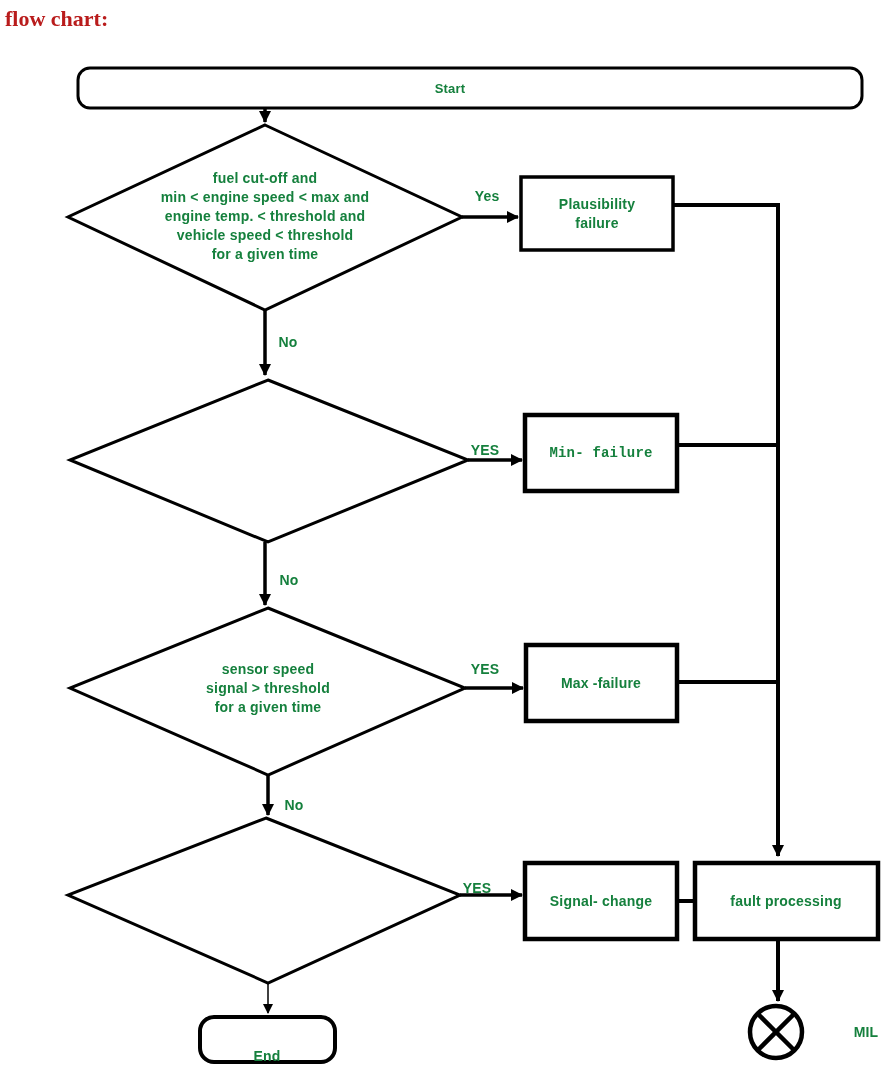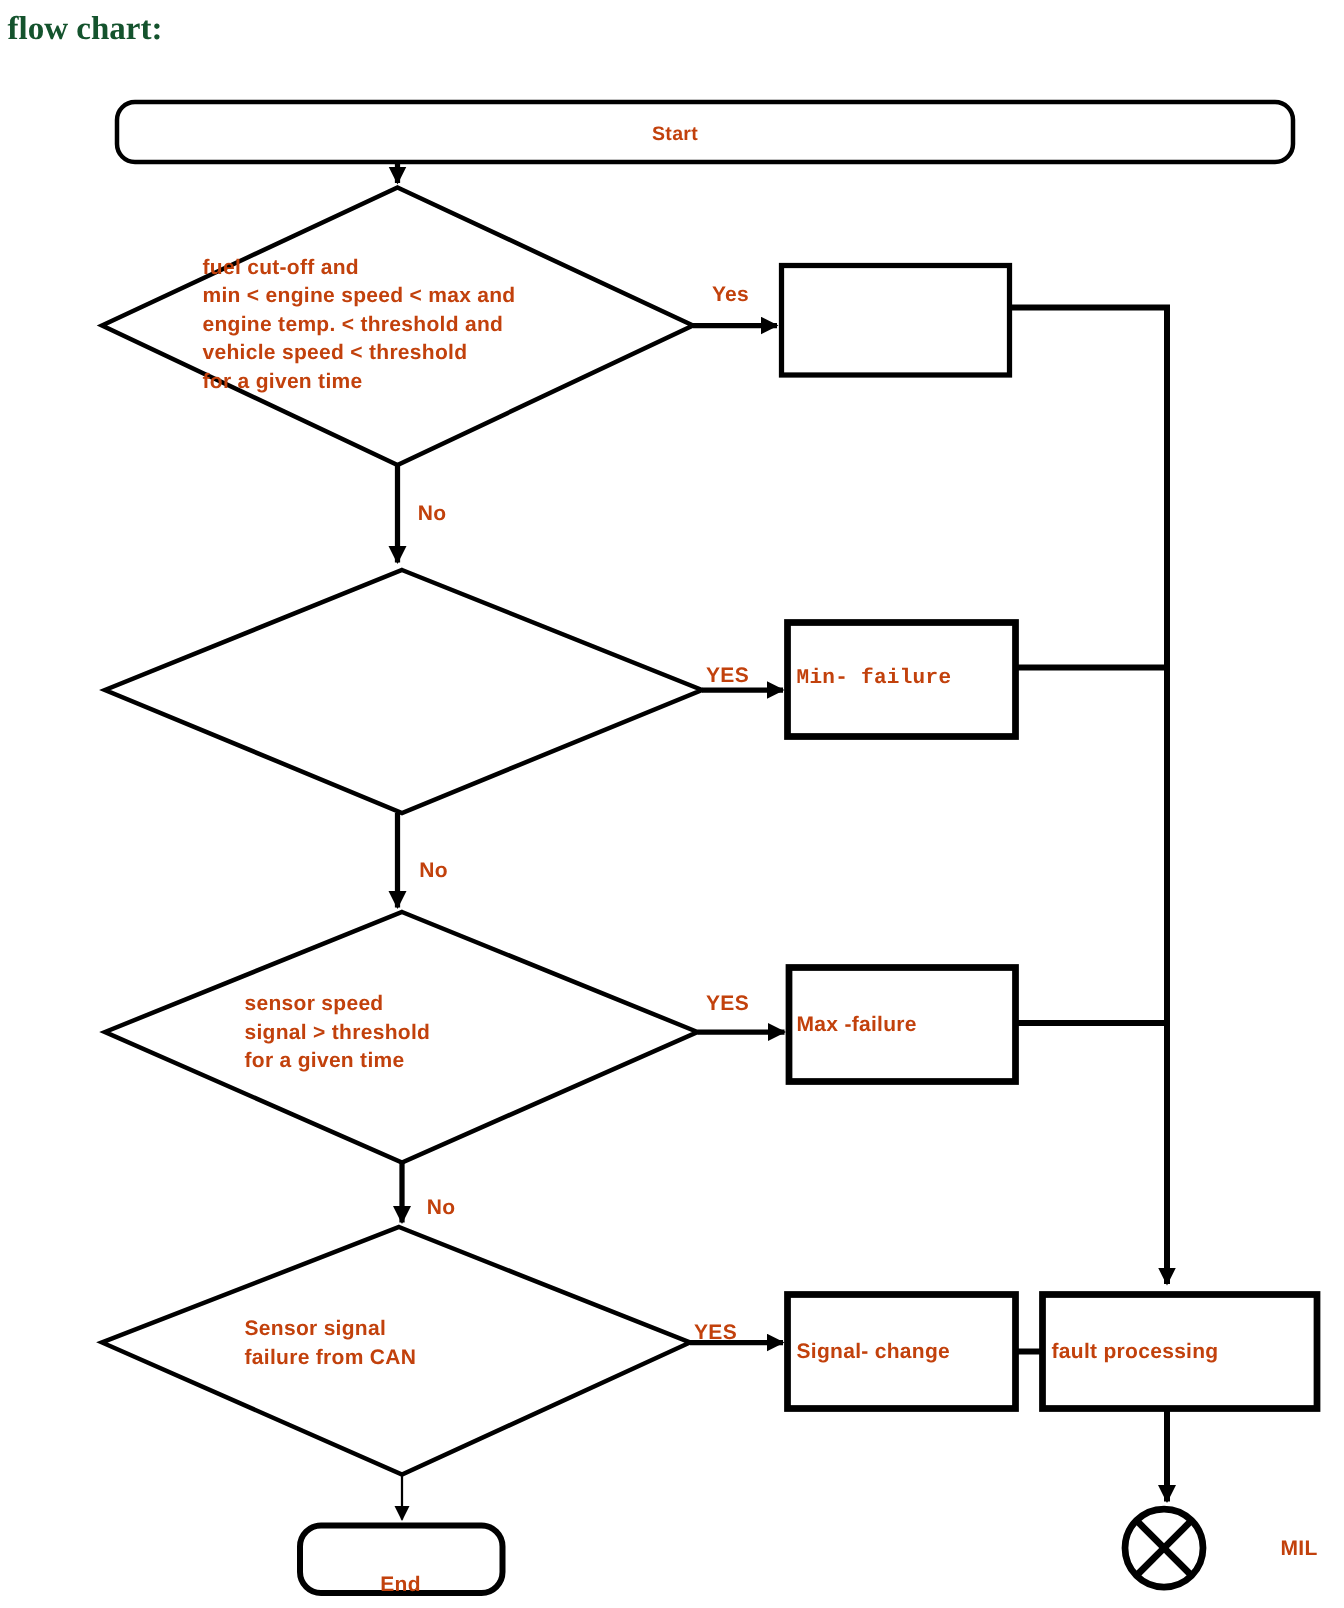--- a/index.html
+++ b/index.html
@@ -7,35 +7,36 @@
     position:relative;
     width:896px;height:1072px;
     background:#ffffff;
     font-family:"Liberation Sans",sans-serif;
     overflow:hidden;
   }
   .canvas svg{position:absolute;left:0;top:0;}
   .lbl{
     position:absolute;
     transform:translate(-50%,-50%);
+    text-align:center;
     font-weight:bold;
-    color:#c2410c;
+    color:#15803d;
     white-space:pre-line;
     line-height:19px;
     font-size:14px;
     letter-spacing:0.2px;
   }
   .lbl.small{font-size:13px;line-height:16px;}
   .title{
     position:absolute;
     left:5px;top:6px;
     font-family:"Liberation Serif",serif;
     font-weight:bold;
     font-size:22px;
-    color:#14532d;
+    color:#b91c1c;
     white-space:pre;
   }
 </style>
 </head>
 <body>
 
 <div class="canvas">
 
   <svg width="896" height="1072" viewBox="0 0 896 1072">
     <defs>
@@ -96,35 +97,35 @@
   <div class="title">flow chart:</div>
 
   <div class="lbl small" style="left:450px;top:89px;">Start</div>
 
   <div class="lbl" style="left:265px;top:216px;width:260px;">fuel cut-off and
 min &lt; engine speed &lt; max and
 engine temp. &lt; threshold and
 vehicle speed &lt; threshold
 for a given time</div>
   <div class="lbl" style="left:487px;top:196px;">Yes</div>
+  <div class="lbl" style="left:597px;top:214px;width:140px;">Plausibility
+failure</div>
   <div class="lbl" style="left:288px;top:342px;">No</div>
 
   <div class="lbl" style="left:485px;top:450px;">YES</div>
   <div class="lbl" style="left:601px;top:453px;width:140px;font-family:Liberation Mono, monospace;">Min- failure</div>
   <div class="lbl" style="left:289px;top:580px;">No</div>
 
   <div class="lbl" style="left:268px;top:688px;width:210px;">sensor speed
 signal &gt; threshold
 for a given time</div>
   <div class="lbl" style="left:485px;top:669px;">YES</div>
   <div class="lbl" style="left:601px;top:683px;width:140px;">Max -failure</div>
   <div class="lbl" style="left:294px;top:805px;">No</div>
 
-  <div class="lbl" style="left:268px;top:895px;width:210px;">Sensor signal
-failure from CAN</div>
   <div class="lbl" style="left:477px;top:888px;">YES</div>
   <div class="lbl" style="left:601px;top:901px;width:140px;">Signal- change</div>
   <div class="lbl" style="left:786px;top:901px;width:170px;">fault processing</div>
 
   <div class="lbl" style="left:267px;top:1056px;">End</div>
   <div class="lbl" style="left:843px;top:1032px;margin-left:23px;">MIL</div>
 
 </div>
 
 </body></html>

